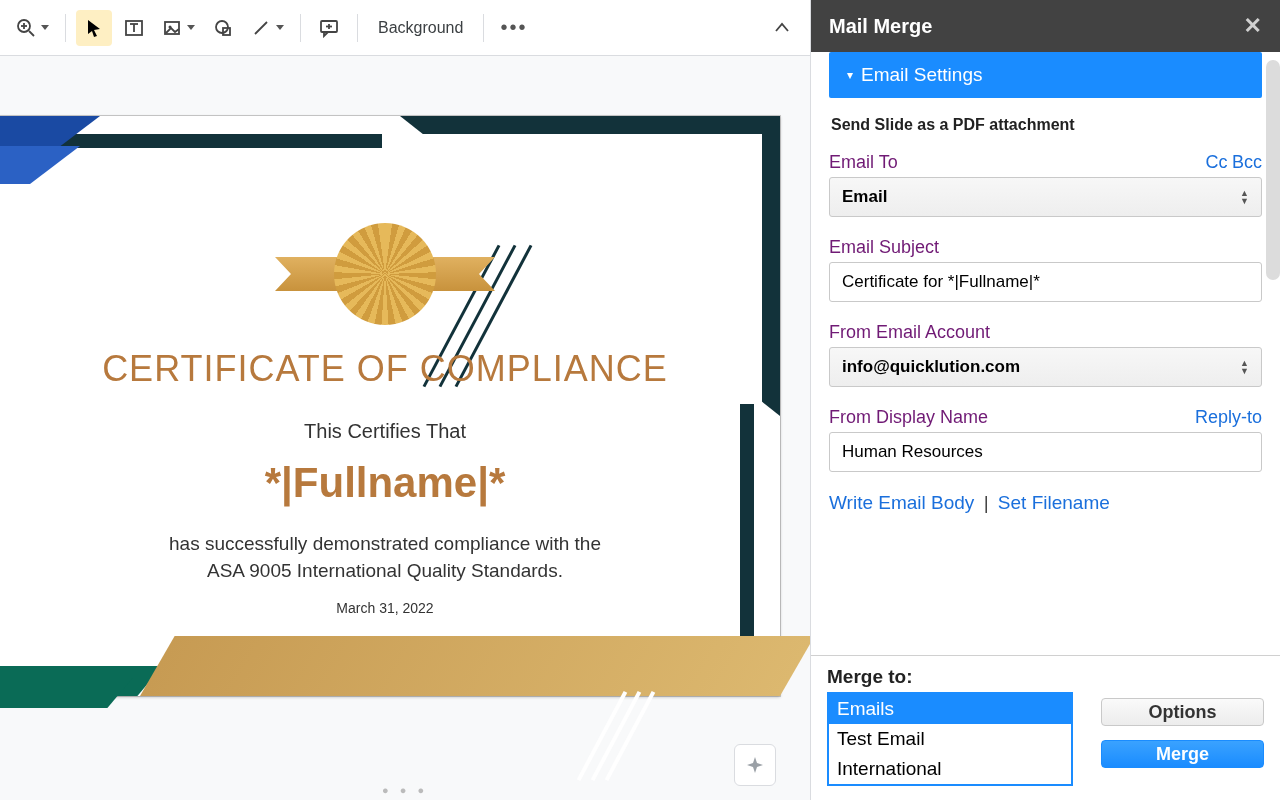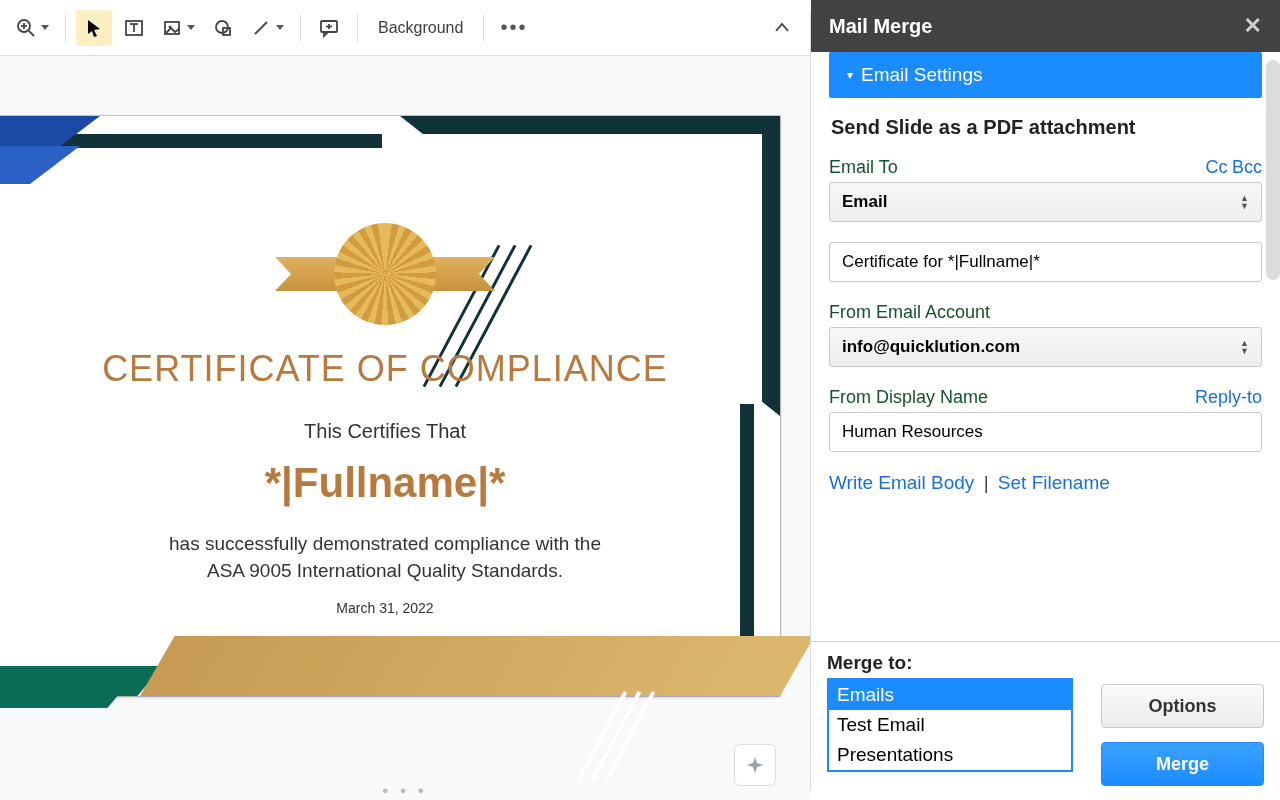--- a/index.html
+++ b/index.html
@@ -181,21 +181,20 @@
     color:#bbb; letter-spacing:4px; font-size:11px;
   }
 
   
   .side-panel {
     width: 470px;
     background:#fff;
     display:flex; flex-direction:column;
     border-left:1px solid #dadce0;
     position:relative;
-    border-radius:14px;
   }
   .sp-header {
     background:#424242;
     color:#fff;
     height:52px;
     display:flex; align-items:center;
     padding: 0 18px;
     font-size:20px;
     font-weight:600;
     justify-content: space-between;
@@ -211,23 +210,23 @@
     background:#1a8cff;
     color:#fff;
     font-size:19px;
     padding: 12px 18px;
     margin: 0 0 18px 0;
     border-radius:2px;
     display:flex; align-items:center; gap:8px;
     cursor:pointer;
   }
   .accordion .tri { font-size:12px; }
-  .sp-heading { font-size:20px; font-weight:700; color:#222; margin: 12px 2px 18px; }
+  .sp-heading { font-size:16px; font-weight:700; color:#222; margin: 12px 2px 18px; }
   .field-row { display:flex; justify-content:space-between; align-items:flex-end; margin-bottom:4px;}
-  .field-label { font-size:18px; color:#14532d; }
+  .field-label { font-size:18px; color:#701a75; }
   .link { color:#1a6fdc; font-size:18px; cursor:pointer; }
   .select, .textin {
     width:100%; height:40px; border:1px solid #c9c9c9;
     border-radius:3px;
     font-size:17px; padding:0 12px;
     display:flex; align-items:center; justify-content:space-between;
     margin-bottom:20px;
   }
   .select { background: linear-gradient(#f7f7f7,#eee); font-weight:600; cursor:pointer;gap:20px;}
   .updown { display:flex; flex-direction:column; font-size:9px; color:#555; line-height:8px;}
@@ -251,21 +250,21 @@
     background:#fff;
   }
   .listbox .item {
     padding:4px 8px;
     font-size:19px;
     cursor:pointer;
   }
   .listbox .item.selected { background:#1a8cff; color:#fff; }
   .footer-btns { display:flex; flex-direction:column; gap:14px; margin-top:6px; flex:1;}
   .fbtn {
-    height:44px; border-radius:4px; border:1px solid #c9c9c9;
+    height:28px; border-radius:4px; border:1px solid #c9c9c9;
     background: linear-gradient(#fafafa,#ececec);
     font-size:18px; font-weight:600; color:#333;
     display:flex;align-items:center;justify-content:center; cursor:pointer;
   }
   .fbtn.primary {
     background: linear-gradient(#3aa2ff,#1a8cff);
     border-color:#1a8cff; color:#fff;
   }
   .right-scroll-stub {
     position:absolute; right:0; top:60px; width:14px; height:220px; background:#dcdcdc; border-radius:7px;
@@ -420,20 +419,23 @@
         </span>
       </div>
       <div class="select">
         <span>Email</span>
         <span class="updown">
             <span>▲</span>
             <span>▼</span>
           </span>
       </div>
 
+      <div class="field-row">
+        <span class="field-label">Email Subject</span>
+      </div>
       <div class="textin">
         <input type="text" value="Certificate for *|Fullname|*" style="">
       </div>
 
       <div class="field-row">
         <span class="field-label">From Email Account</span>
       </div>
       <div class="select">
         <span>info@quicklution.com</span>
         <span class="updown">
@@ -457,21 +459,21 @@
       </div>
     </div>
   </div>
 
   <div class="sp-footer">
     <div class="footer-label">Merge to:</div>
     <div class="merge-row">
       <div class="listbox" id="mergeList">
           <div class="item selected">Emails</div>
           <div class="item">Test Email</div>
-          <div class="item">Presentations</div>
+          <div class="item">International</div>
         </div>
       <div class="footer-btns">
         <div class="fbtn">Options</div>
         <div class="fbtn primary">Merge</div>
       </div>
     </div>
   </div>
 
   <div class="right-scroll-stub"></div>
 </div>

